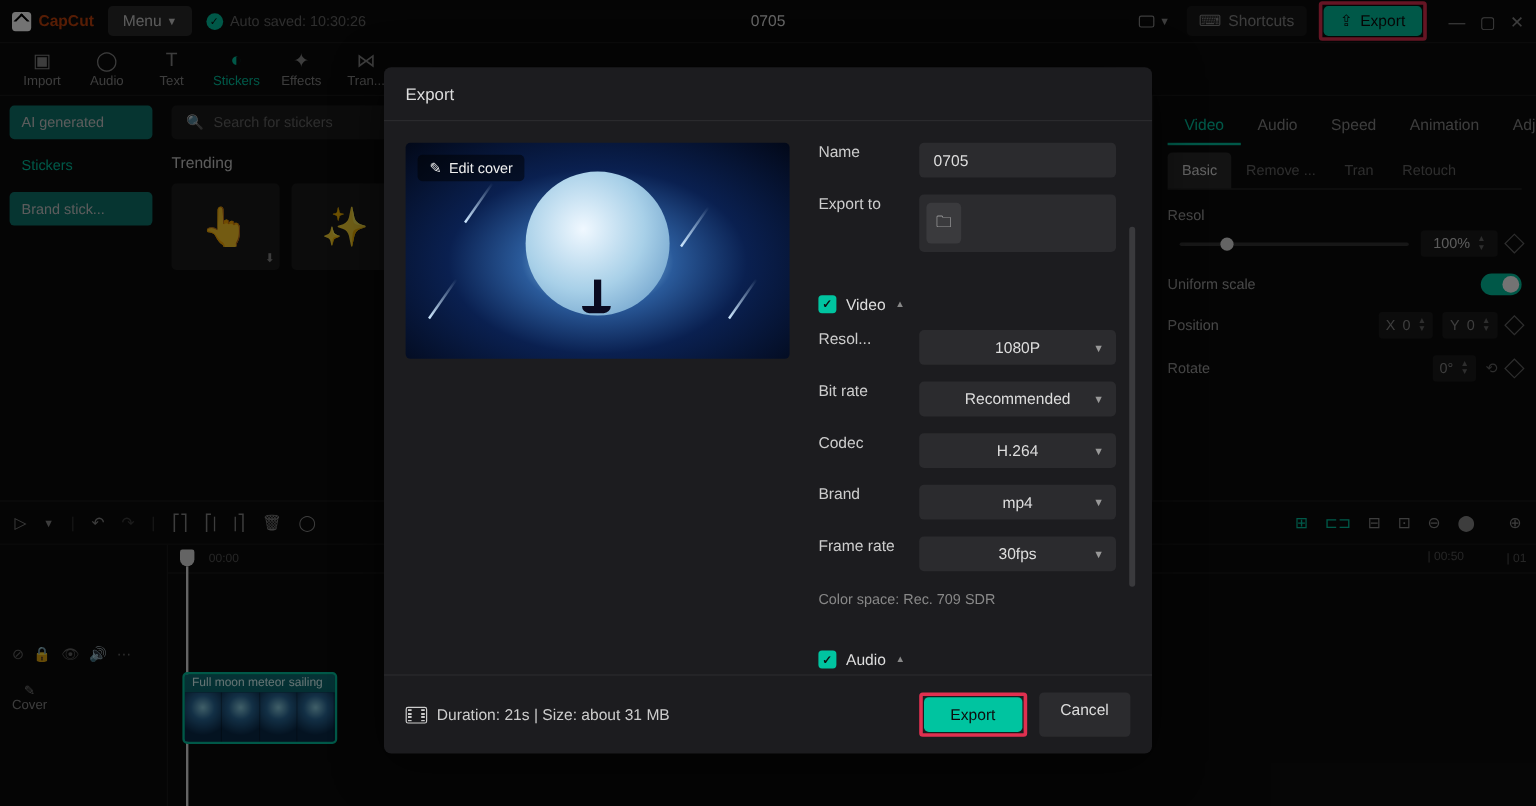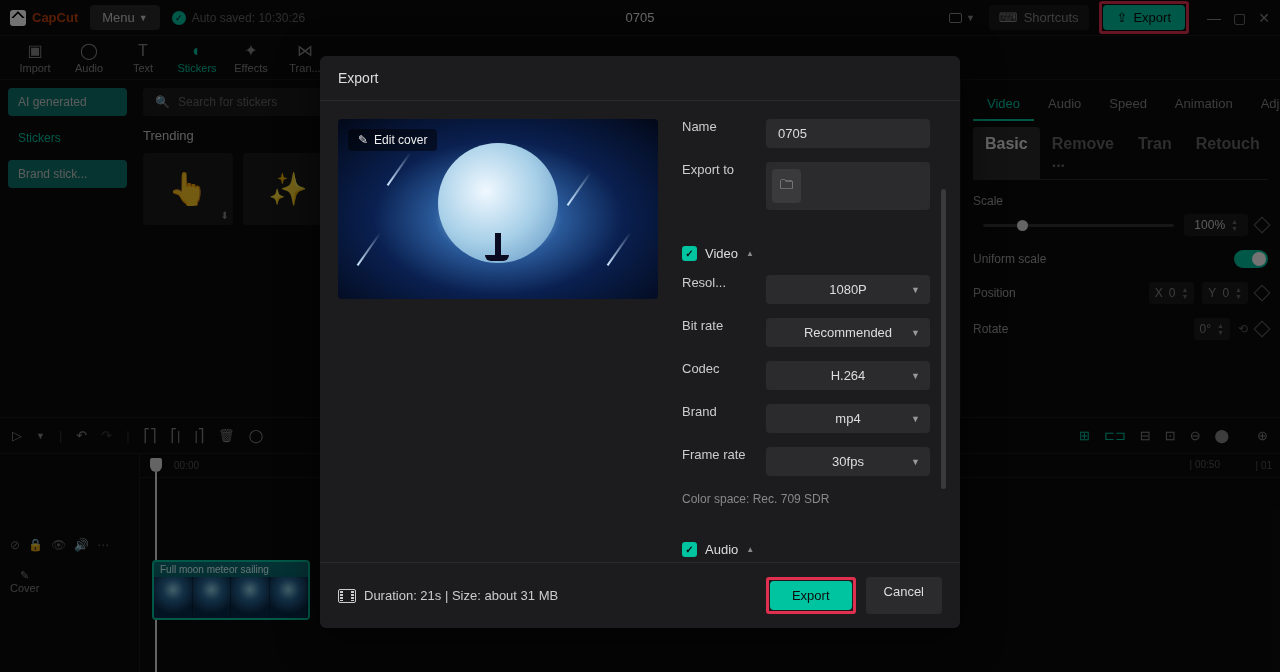--- a/index.html
+++ b/index.html
@@ -44,21 +44,21 @@
 
 .player-panel { flex:1; padding:8px;}
 .player-header { color:#888; padding:6px;}
 
 
 .inspector { width:320px; padding:8px 12px; border-left:1px solid #1a1a1a;}
 .insp-tabs { display:flex; gap:0;}
 .insp-tab { padding:8px 14px; font-size:13px; color:#888;}
 .insp-tab.active { color:#00c4a0; border-bottom:2px solid #00c4a0;}
 .insp-subtabs { display:flex; gap:0; margin-top:6px; border-bottom:1px solid #2a2a2a;}
-.insp-subtab { padding:8px 12px; font-size:16px; color:#666;font-weight:bold;}
+.insp-subtab { padding:8px 12px; font-size:12px; color:#666;}
 .insp-subtab.active { background:#2a2a2a; color:#ddd; border-radius:4px 4px 0 0;}
 .insp-section { margin-top:14px;}
 .insp-section-title { color:#ccc; font-size:13px; display:flex; align-items:center; justify-content:space-between;}
 .insp-row { display:flex; align-items:center; justify-content:space-between; margin-top:14px; font-size:12px;}
 .slider-track { flex:1; height:3px; background:#333; border-radius:2px; margin:0 10px; position:relative;}
 .slider-thumb { position:absolute; left:18%; top:-4px; width:11px; height:11px; background:#ddd; border-radius:50%;}
 .num-input { background:#1c1c1c; padding:4px 10px; border-radius:3px; color:#ccc; min-width:50px; text-align:center; display:flex; align-items:center; justify-content:space-between; gap:6px;}
 .stepper { display:flex; flex-direction:column; font-size:7px; color:#666; gap:1px;}
 .toggle { width:34px; height:18px; background:#00c4a0; border-radius:9px; position:relative;}
 .toggle::after { content:''; position:absolute; right:2px; top:2px; width:14px; height:14px; background:#fff; border-radius:50%;}
@@ -72,21 +72,21 @@
 .tl-toolbar { height:36px; display:flex; align-items:center; padding:0 12px; gap:14px; color:#888; border-bottom:1px solid #1a1a1a;}
 .tl-toolbar-right { margin-left:auto; display:flex; gap:14px; align-items:center;}
 .tl-body { flex:1; display:flex;}
 .tl-left { width:140px; border-right:1px solid #1a1a1a; position:relative;}
 .tl-cover { position:absolute; bottom:78px; left:10px; text-align:center; color:#888; font-size:11px;}
 .tl-lock-row { position:absolute; bottom:120px; left:10px; display:flex; gap:8px; color:#666; font-size:12px;}
 .tl-tracks { flex:1; position:relative;}
 .tl-ruler { height:24px; border-bottom:1px solid #1a1a1a; color:#555; font-size:10px; padding-left:12px; display:flex; align-items:center; position:relative;}
 .playhead-head { position:absolute; left:10px; top:4px; width:12px; height:14px; background:#ddd; border-radius:2px 2px 6px 6px;}
 .playhead-line { position:absolute; left:15px; top:18px; width:2px; height:210px; background:#ddd;}
-.clip { position:absolute; left:12px; top:106px; height:60px; width:158px; background:linear-gradient(180deg,#1a4a6a,#0a2a4a); border:2px solid #00c4a0; border-radius:4px; overflow:hidden;}
+.clip { position:absolute; left:12px; top:106px; height:60px; width:129px; background:linear-gradient(180deg,#1a4a6a,#0a2a4a); border:2px solid #00c4a0; border-radius:4px; overflow:hidden;}
 .clip-label { background:rgba(0,150,130,0.5); color:#dff; font-size:10px; padding:2px 6px; white-space:nowrap; overflow:hidden; text-overflow:ellipsis;}
 .clip-thumbs { display:flex; height:42px;}
 .clip-thumb { flex:1; background:radial-gradient(circle at 50% 30%, #8fd4e8 0%, #2a6a9a 30%, #0a2a4a 70%); border-right:1px solid rgba(0,0,0,0.3);}
 .tl-time-far { position:absolute; right:60px; top:5px; color:#555; font-size:10px;}
 
 
 .overlay { position:absolute; inset:0; background:rgba(0,0,0,0.55); }
 
 
 .modal { position:absolute; left:320px; top:56px; width:640px; height:572px; background:#1c1c1f; border-radius:6px; box-shadow:0 8px 40px rgba(0,0,0,0.6); display:flex; flex-direction:column; z-index:10;}
@@ -231,21 +231,21 @@
       <div class="insp-tab">Adj...</div>
     </div>
     <div class="insp-subtabs">
       <div class="insp-subtab active">Basic</div>
       <div class="insp-subtab">Remove ...</div>
       <div class="insp-subtab">Tran</div>
       <div class="insp-subtab">Retouch</div>
     </div>
     <div class="insp-section">
       <div class="insp-row">
-        <span>Scale</span>
+        <span>Resol</span>
       </div>
       <div class="insp-row" style="margin-top:6px;">
         <div class="slider-track">
             <div class="slider-thumb"></div>
           </div>
         <div class="num-input">
             <span>100%</span>
             <span class="stepper">▲<br>▼</span>
           </div>
         <span class="diamond" style="margin-left:8px"></span>

